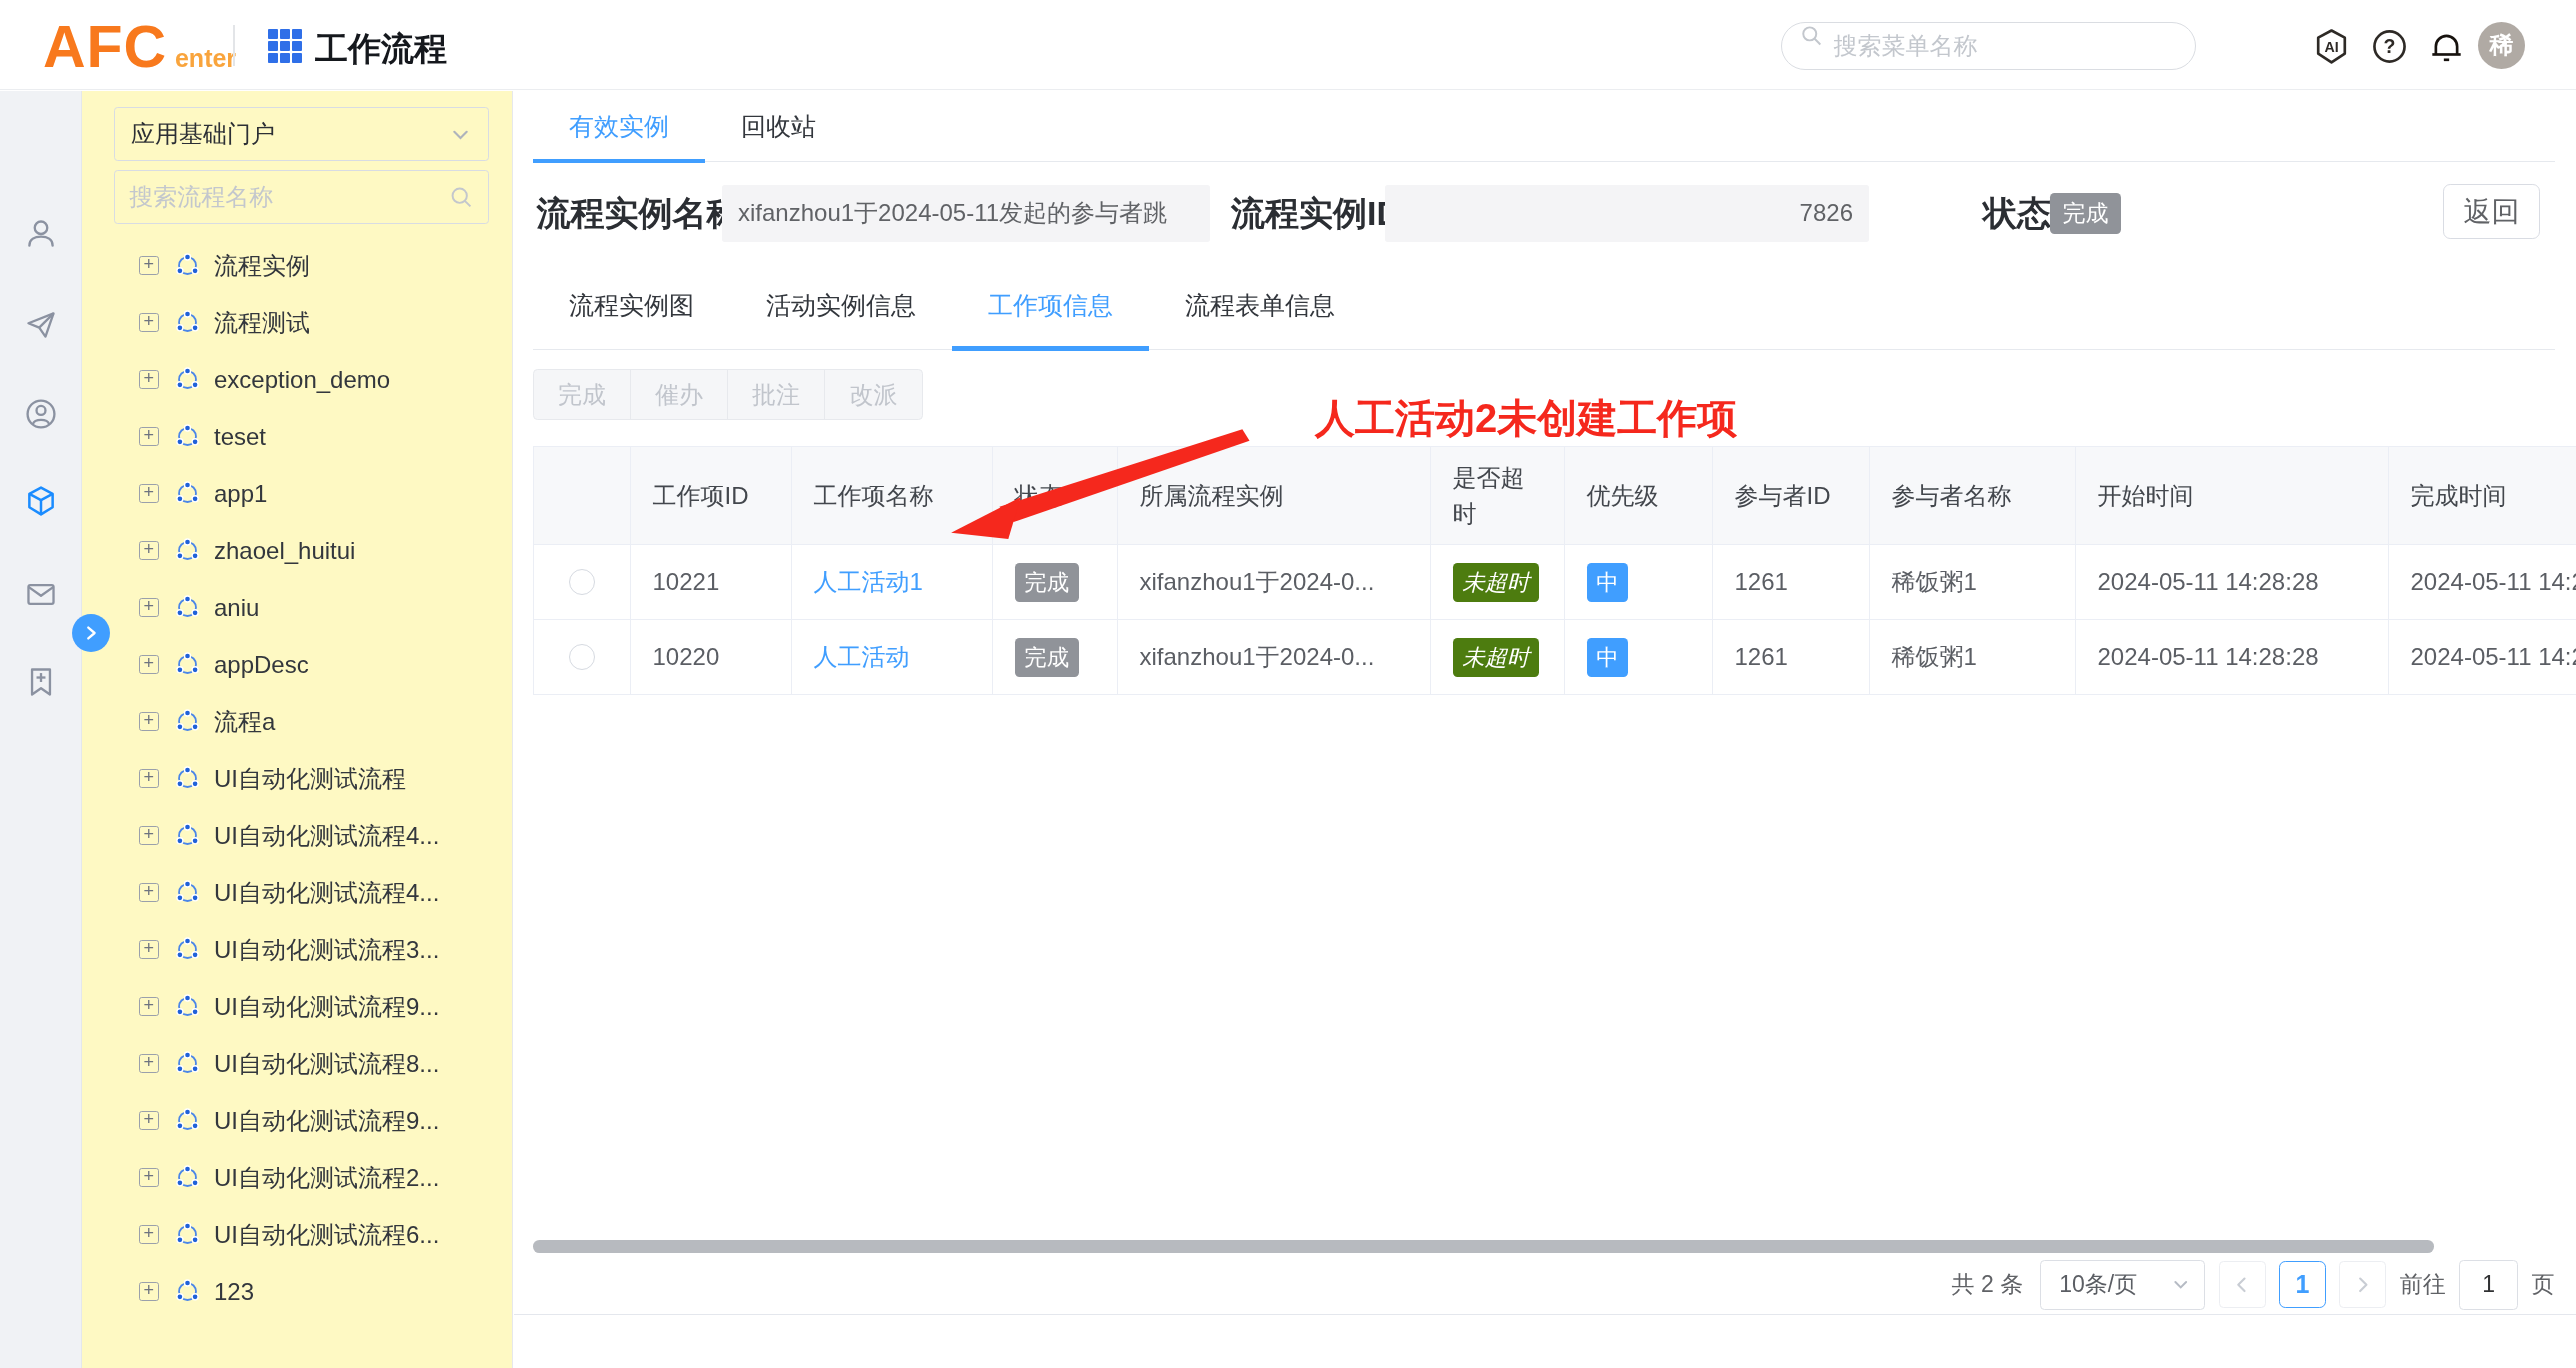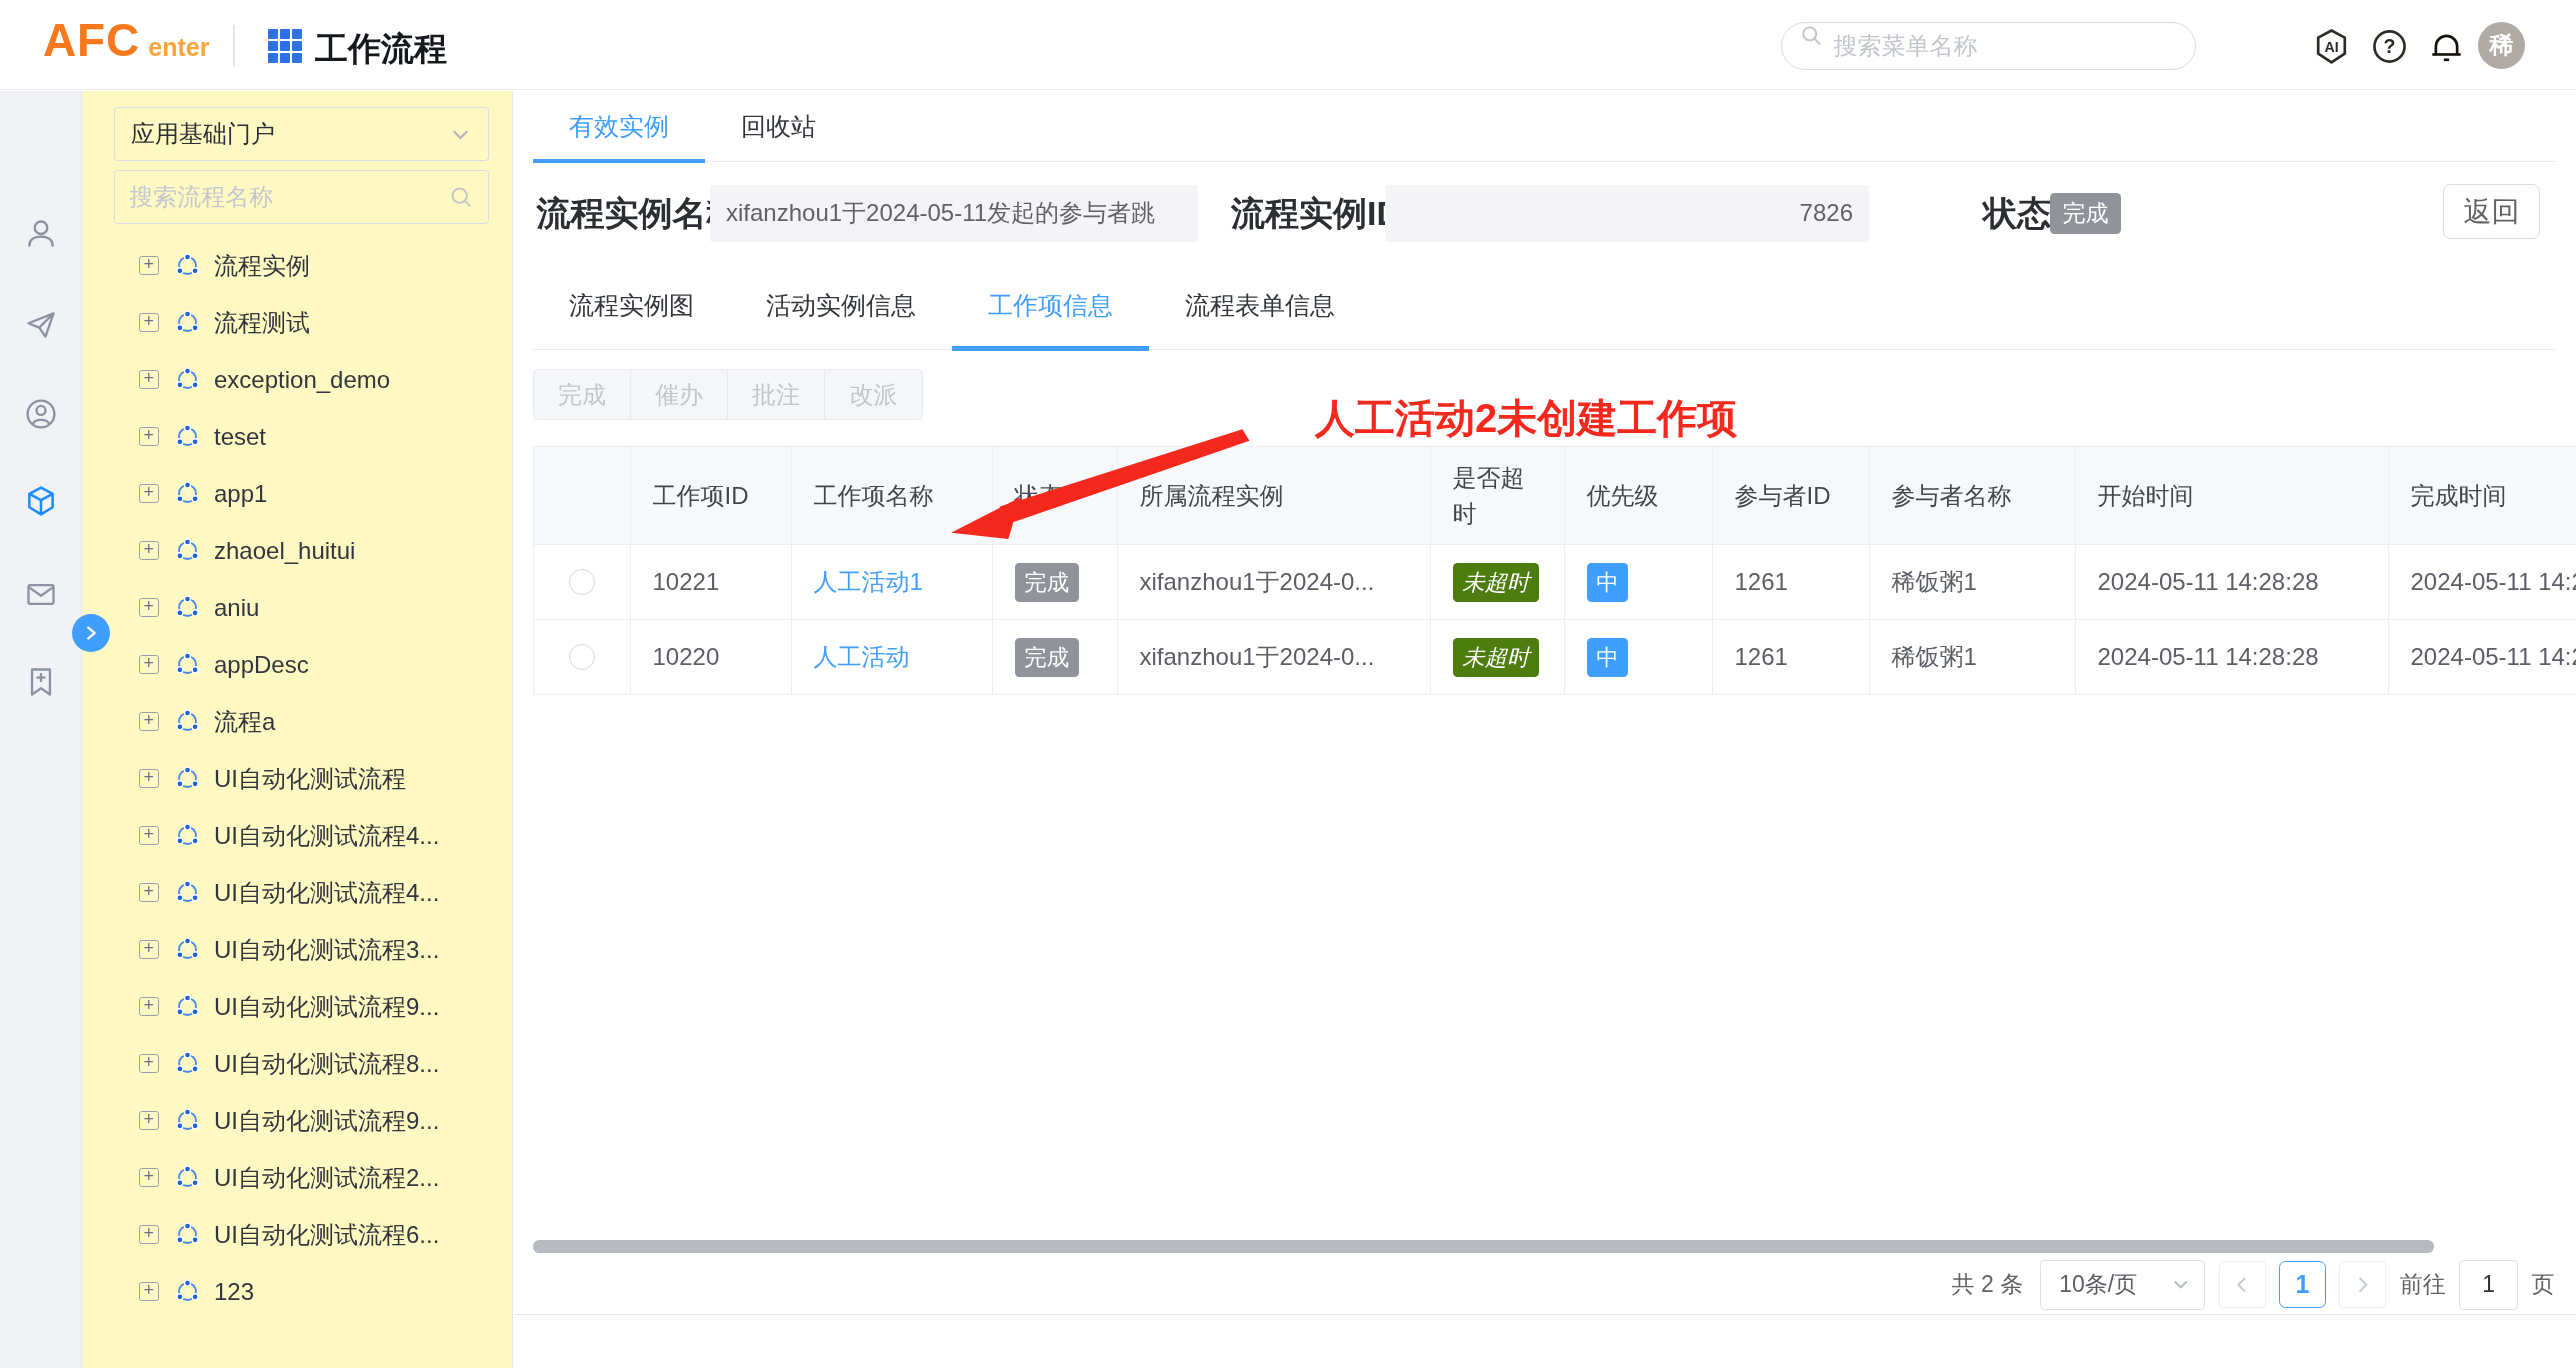--- a/index.html
+++ b/index.html
@@ -3,21 +3,21 @@
 <meta charset="utf-8">
 <style>
   * { margin:0; padding:0; box-sizing:border-box; }
   html,body { width:2576px; height:1368px; overflow:hidden; background:#fff; }
   body { font-family:"Liberation Sans","DejaVu Sans",sans-serif; color:#303133; }
   .page { position:relative; width:2576px; height:1368px; background:#fff; }
 
   
   .hdr { position:absolute; top:0; left:0; right:0; height:90px; background:#fff; border-bottom:0.9px solid #ebedf0; }
   .logo { position:absolute; left:43px; top:12.5px; white-space:nowrap; }
-  .logo-main { font-size:46px; font-weight:800; color:#f8791d; letter-spacing:0.9px; }
+  .logo-main { font-size:59px; font-weight:800; color:#f8791d; letter-spacing:0.9px; }
   .logo-suffix { font-size:25px; font-weight:700; color:#f9a43c; margin-left:8px; }
   .hdr-divider { position:absolute; left:233px; top:25px; width:1.8px; height:41px; background:#e3e5e8; }
   .grid-icon { position:absolute; left:268px; top:29px; width:34px; height:34px; display:grid; grid-template-columns:repeat(3,1fr); gap:2.7px; }
   .grid-icon span { background:#2f6fe8; border-radius:0.9px; }
   .app-title { position:absolute; left:315px; top:27px; font-size:33px; font-weight:700; color:#15181d; }
   .hdr-search { position:absolute; left:1781px; top:21.5px; width:415px; height:48px; border:1.8px solid #dadde2; border-radius:25px; display:flex; padding:0 18px; }
   .hdr-search input { border:none; outline:none; font-size:24px; color:#606266; width:100%; margin-left:10.7px; background:transparent; font-family:inherit; }
   .hdr-search input::placeholder { color:#c3c7cd; }
   .hdr-ico { position:absolute; top:27px; width:39px; height:39px; cursor:pointer; }
   .avatar { position:absolute; left:2478px; top:21.5px; width:47px; height:47px; border-radius:50%; background:#b0aaa4; color:#fff; font-size:24px; font-weight:700; display:flex; align-items:center; justify-content:center; }
@@ -389,21 +389,21 @@
 
   <div class="main">
 
     <div class="tabs" id="tabs">
         <div class="tab active">有效实例</div>
         <div class="tab">回收站</div>
       </div>
 
     <div class="form-row">
       <span class="f-label" style="left:22.4px">流程实例名称</span>
-      <input class="f-input" style="left: 196px; width: 488px;" value="xifanzhou1于2024-05-11发起的参与者跳">
+      <input class="f-input" style="left: 208px; width: 488px;" value="xifanzhou1于2024-05-11发起的参与者跳">
       <span class="f-label" style="left:717px">流程实例ID</span>
       <input class="f-input" style="left: 871px; width: 484px; text-align: right;" value="7826">
       <span class="f-label" style="left:1469px">状态</span>
       <span class="status-badge">完成</span>
       <button class="back-btn">返回</button>
     </div>
 
     <div class="subtabs" id="subtabs">
         <div class="sub-tab">流程实例图</div>
         <div class="sub-tab">活动实例信息</div>

